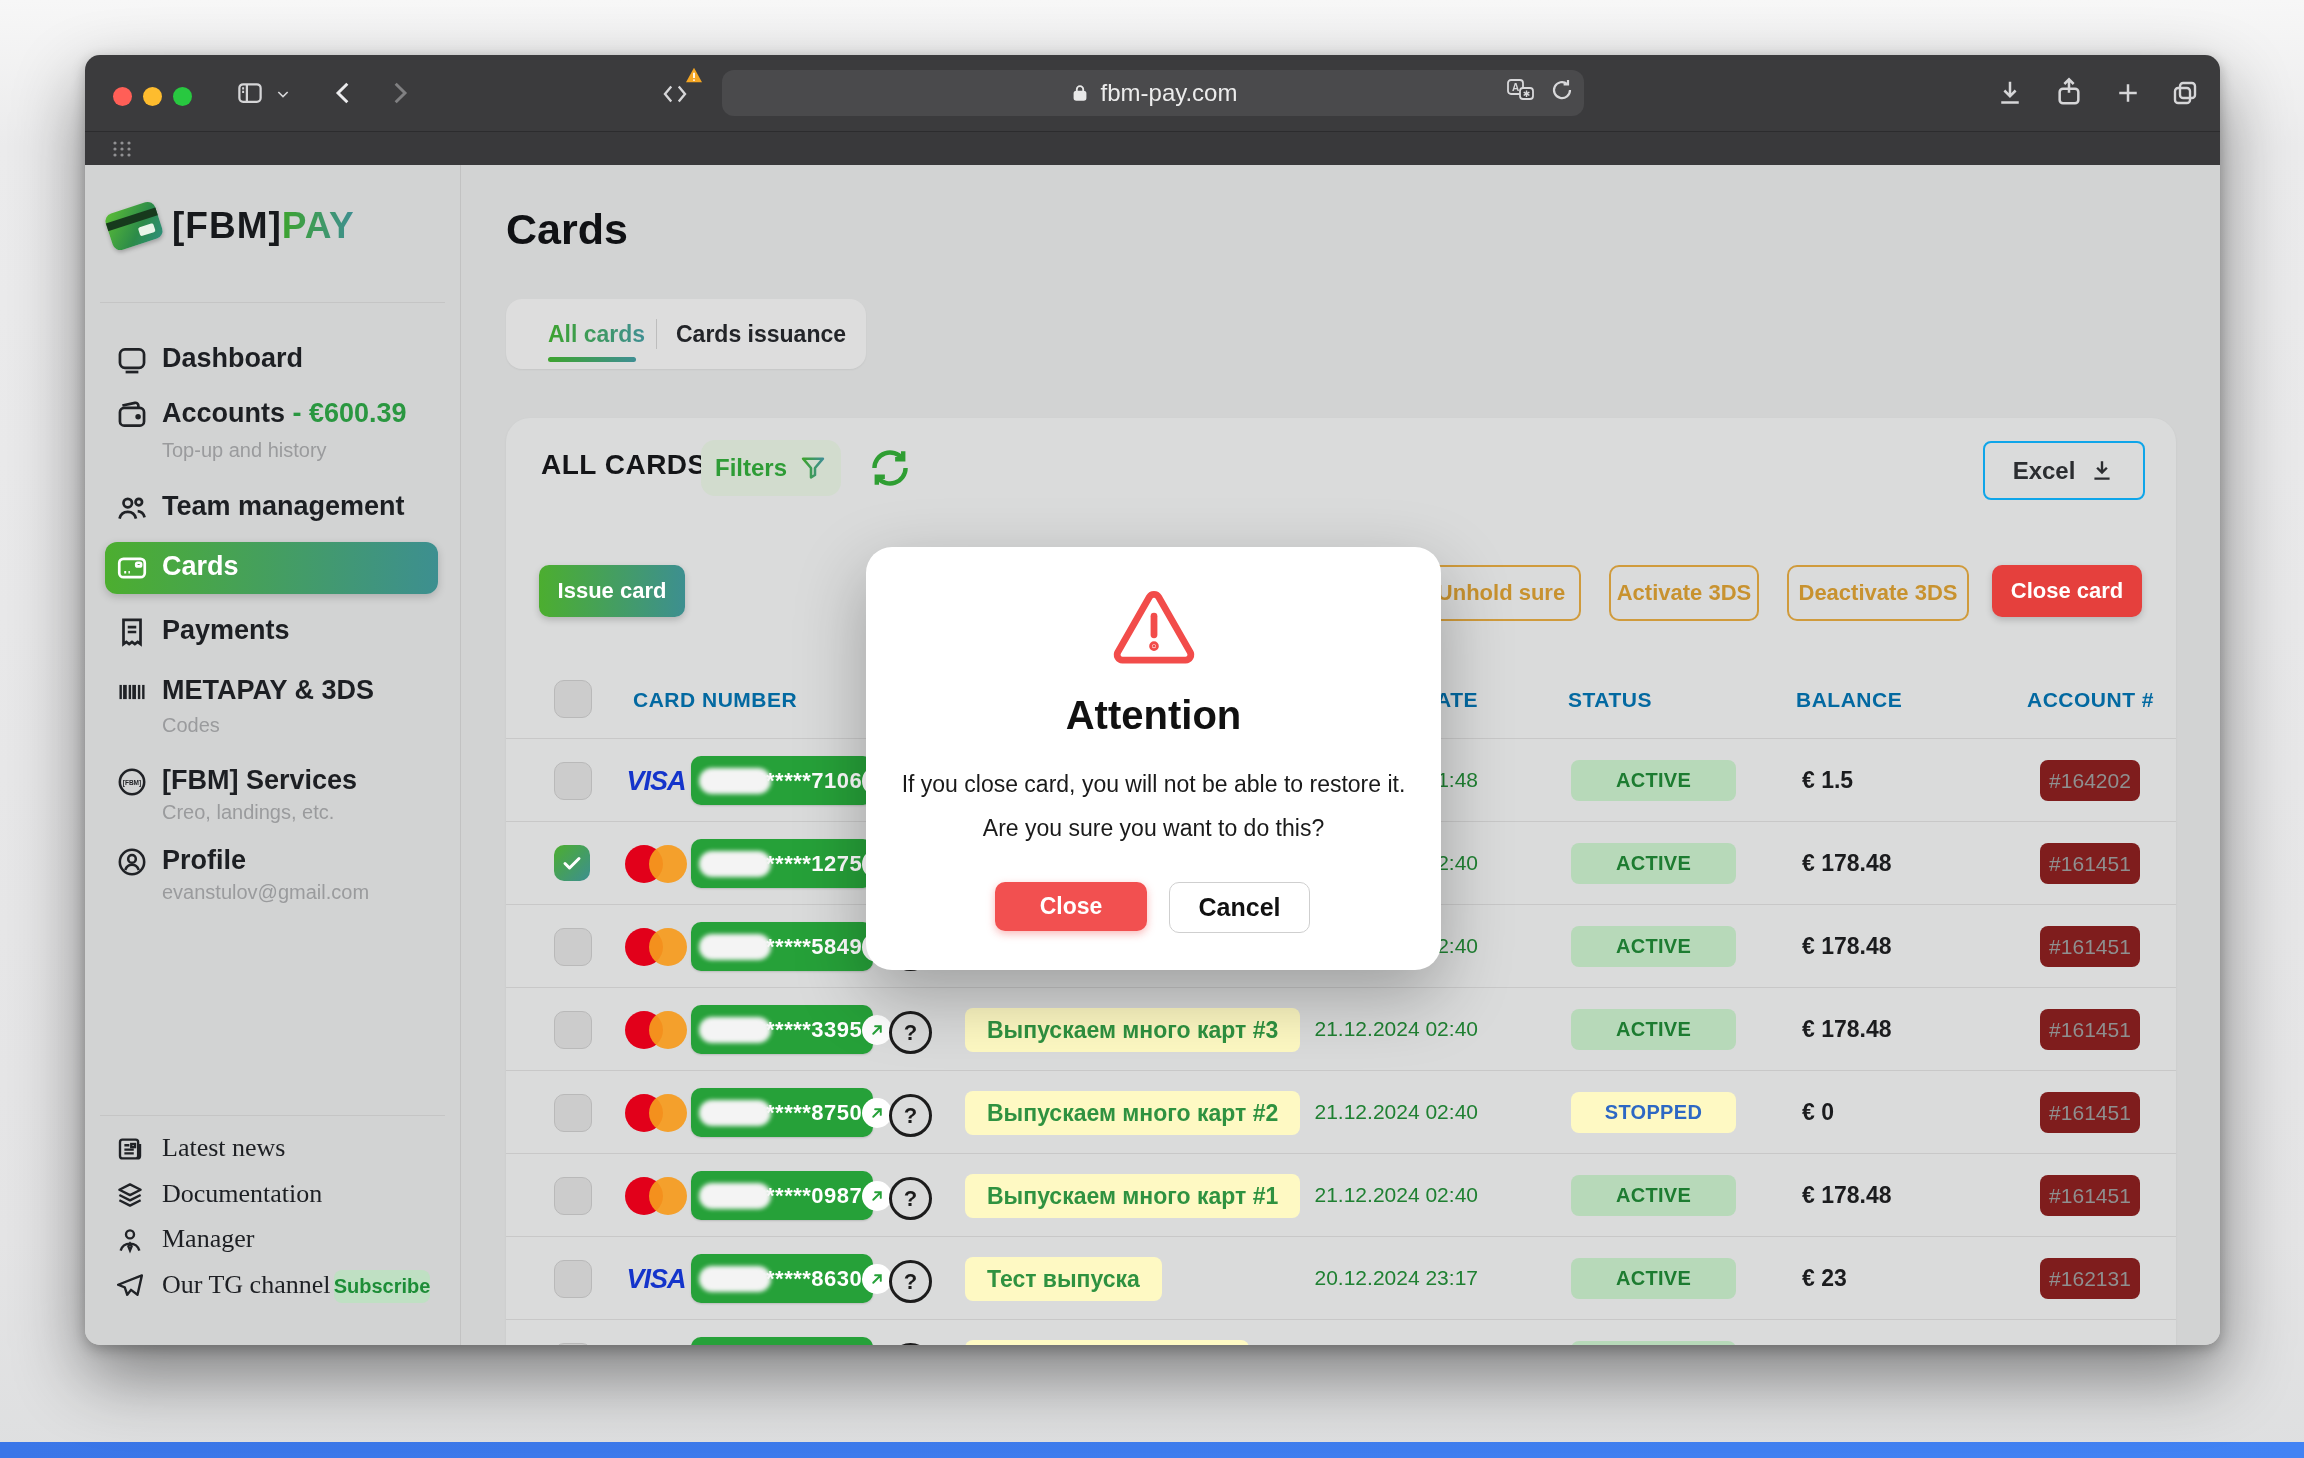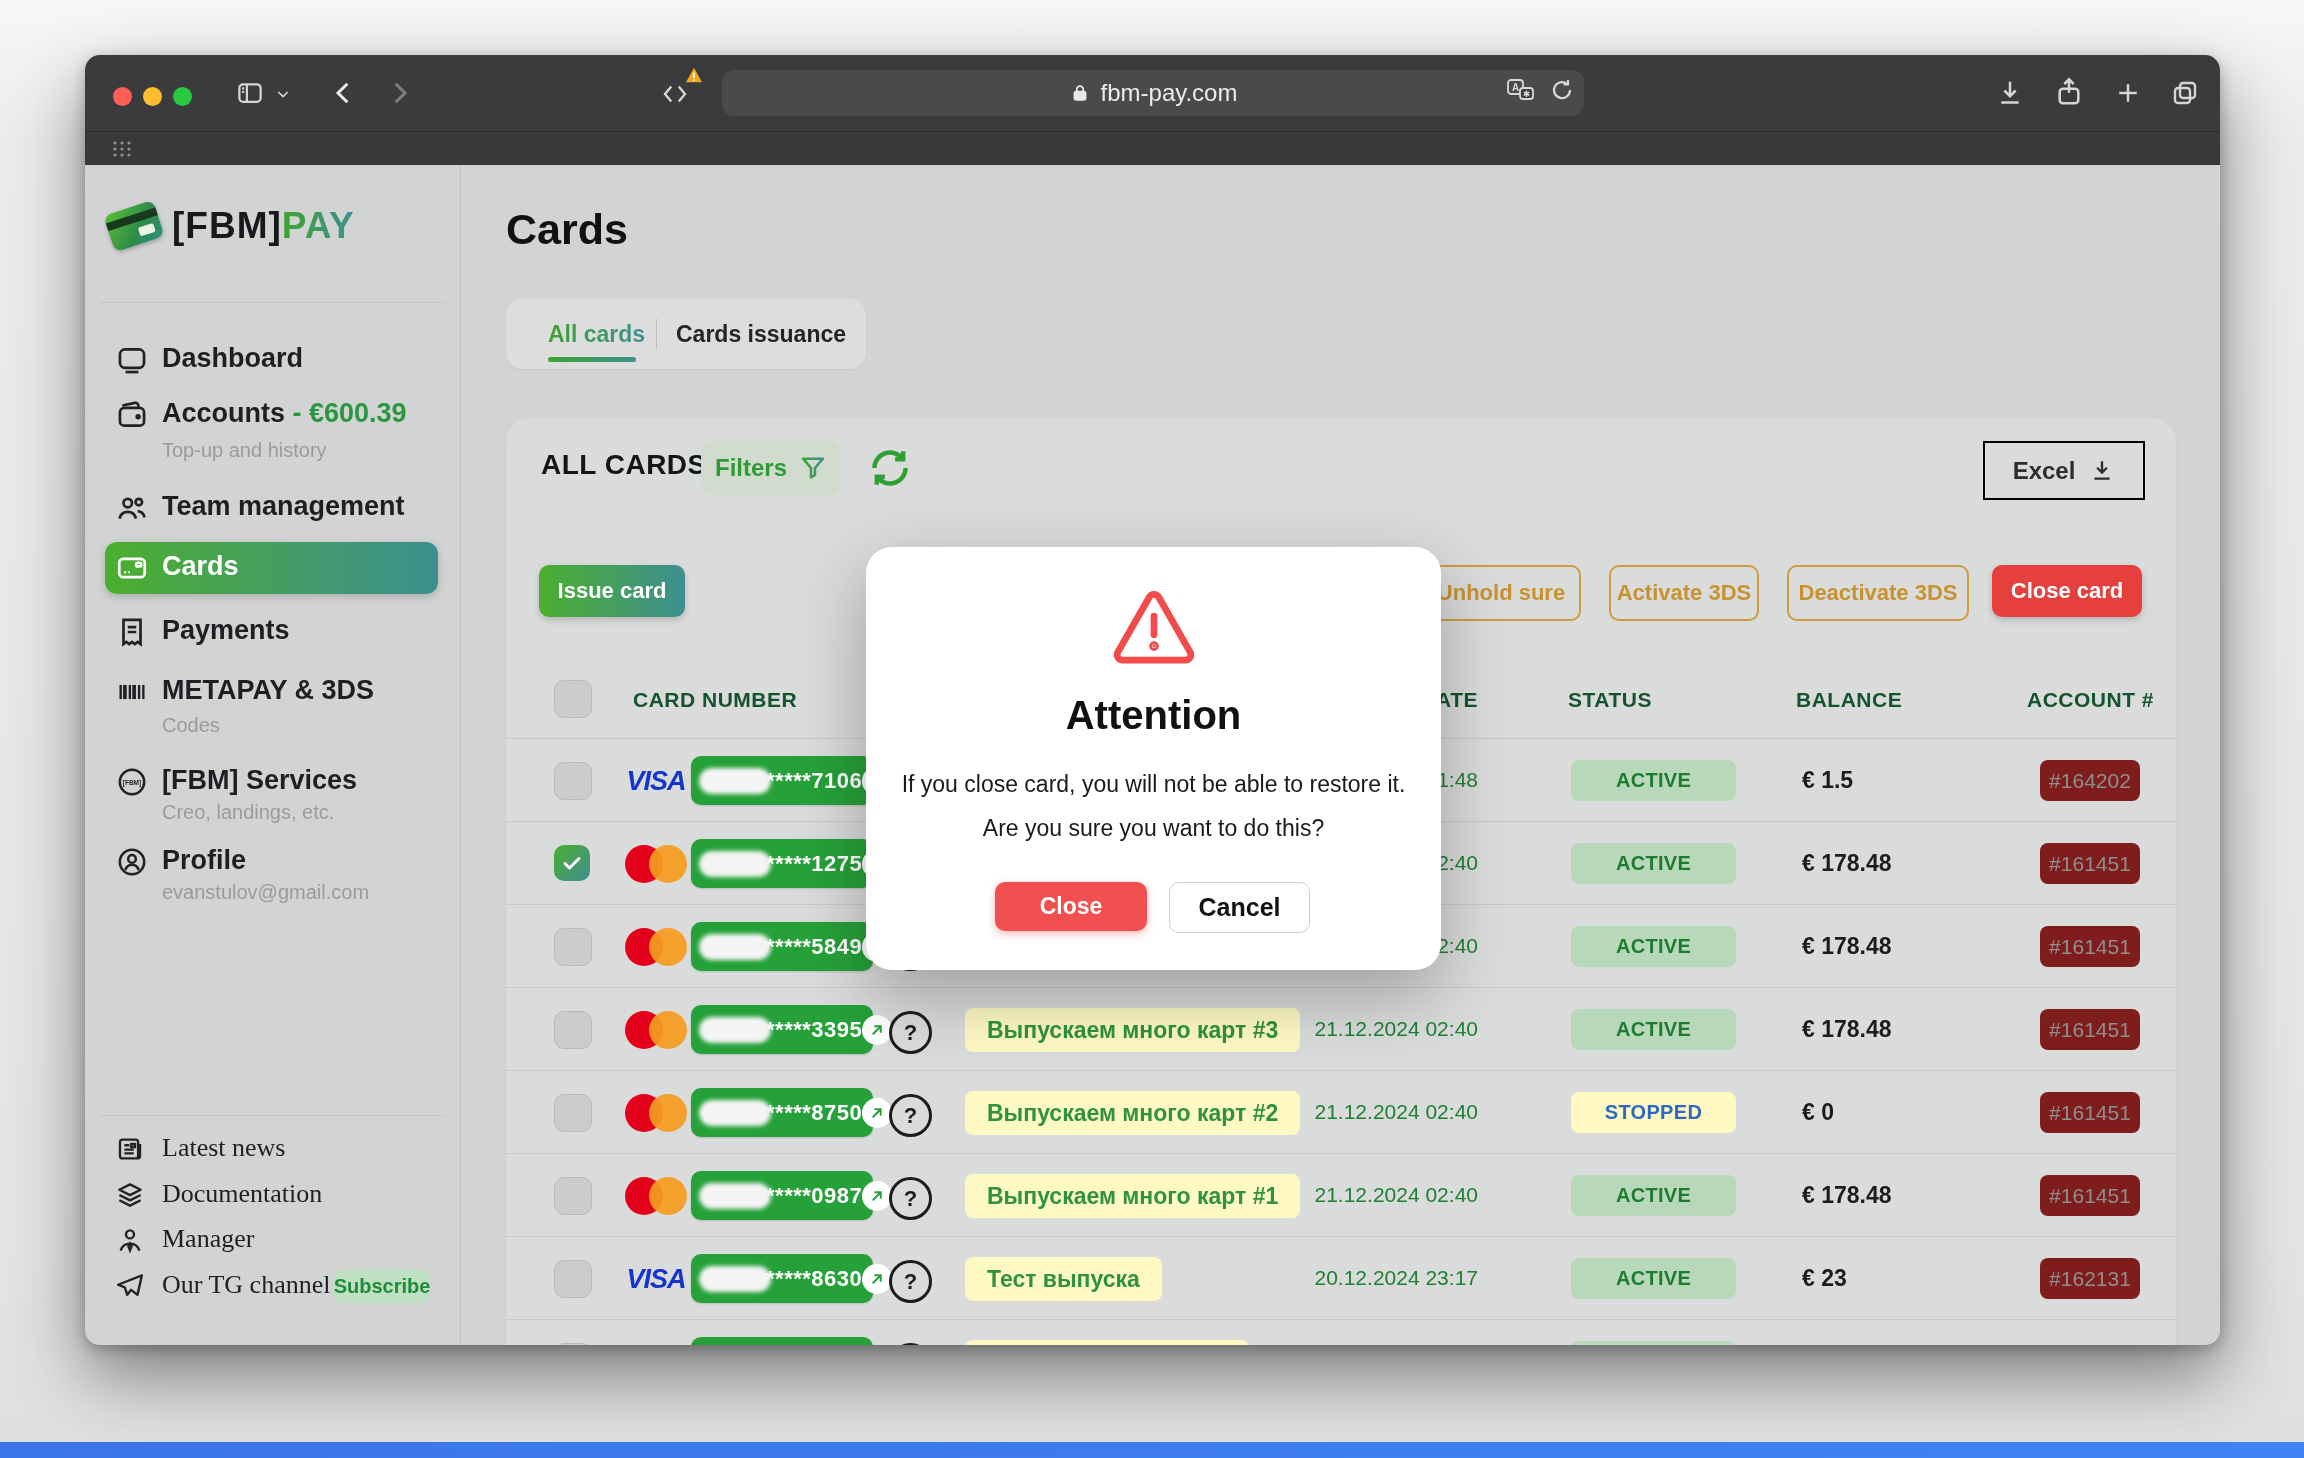--- a/index.html
+++ b/index.html
@@ -53,32 +53,32 @@
   .tab{position:absolute;top:0;height:100%;display:flex;align-items:center;font-size:23px;font-weight:700;}
   #tab-all{left:42px;background:linear-gradient(90deg,#3da32e,#3f8f93);-webkit-background-clip:text;background-clip:text;color:transparent;}
   #tab-all-underline{position:absolute;left:42px;bottom:7px;width:88px;height:5px;border-radius:3px;background:linear-gradient(90deg,#3da32e,#3f8f93);}
   #tab-sep{position:absolute;left:150px;top:20px;width:1px;height:30px;background:#bdbdbd;}
   #tab-issuance{left:170px;color:#222428;}
   #panel{position:absolute;left:45px;top:253px;width:1670px;height:1240px;border-radius:24px;background:#dadbdb;box-shadow:0 1px 3px rgba(0,0,0,.05);}
   #panel-heading{position:absolute;left:35px;top:31px;font-size:28px;font-weight:800;color:#141518;letter-spacing:.5px;}
   #filters-btn{position:absolute;left:195px;top:22px;width:140px;height:56px;border-radius:14px;background:#d2dcce;
     display:flex;align-items:center;justify-content:center;gap:12px;color:#2e9c36;font-size:24px;font-weight:700;cursor:pointer;}
   #refresh-btn{position:absolute;left:362px;top:28px;width:44px;height:44px;color:#2f9e33;cursor:pointer;}
-  #excel-btn{position:absolute;left:1477px;top:23px;width:158px;height:55px;border-radius:0;border:2px solid #000000;
+  #excel-btn{position:absolute;left:1477px;top:23px;width:158px;height:55px;border-radius:8px;border:2px solid #0ea5e9;
     display:flex;align-items:center;justify-content:center;gap:14px;color:#2b2d30;font-size:24px;font-weight:700;cursor:pointer;}
   .act-btn{position:absolute;top:147px;height:52px;border-radius:10px;display:flex;align-items:center;justify-content:center;
     font-size:22px;font-weight:700;cursor:pointer;}
   #issue-btn{left:33px;width:146px;color:#fff;background:linear-gradient(90deg,#4cae2f,#3d8f90);box-shadow:0 3px 7px rgba(0,0,0,.18);}
   .orange{border:2px solid #d09b3c;color:#c8922f;background:transparent;}
   #unhold-btn{left:915px;width:156px;}
   #activate-btn{left:1103px;width:146px;}
   #deactivate-btn{left:1281px;width:178px;}
   #closecard-btn{left:1486px;width:150px;background:#e5403d;color:#fff;box-shadow:0 3px 7px rgba(0,0,0,.18);}
   
-  .thead{position:absolute;color:#14532d;font-size:21px;font-weight:700;letter-spacing:.5px;}
+  .thead{position:absolute;color:#0369a1;font-size:21px;font-weight:700;letter-spacing:.5px;}
   .cb{position:absolute;left:48px;width:36px;height:36px;border-radius:10px;background:#cccccc;border:1px solid #b9b9b9;cursor:pointer;}
   .cb.checked{background:linear-gradient(135deg,#4cae2f,#3d8f90);border:none;display:flex;align-items:center;justify-content:center;}
   #rows-box{position:absolute;left:0;top:0;width:100%;height:100%;overflow:hidden;border-radius:24px;}
   .trow{position:absolute;left:0;width:100%;height:83px;border-top:1px solid #c8c8c8;}
   .trow .cb{top:23px;}
   .brand{position:absolute;left:100px;top:21px;width:100px;height:42px;display:flex;align-items:center;justify-content:center;}
   .brand.visa{font-size:27px;font-weight:900;font-style:italic;color:#1434cb;letter-spacing:-1px;}
   .mc1,.mc2{width:38px;height:38px;border-radius:50%;display:inline-block;}
   .mc1{background:#e2001a;}
   .mc2{background:#f59b1e;margin-left:-14px;opacity:.93;}

